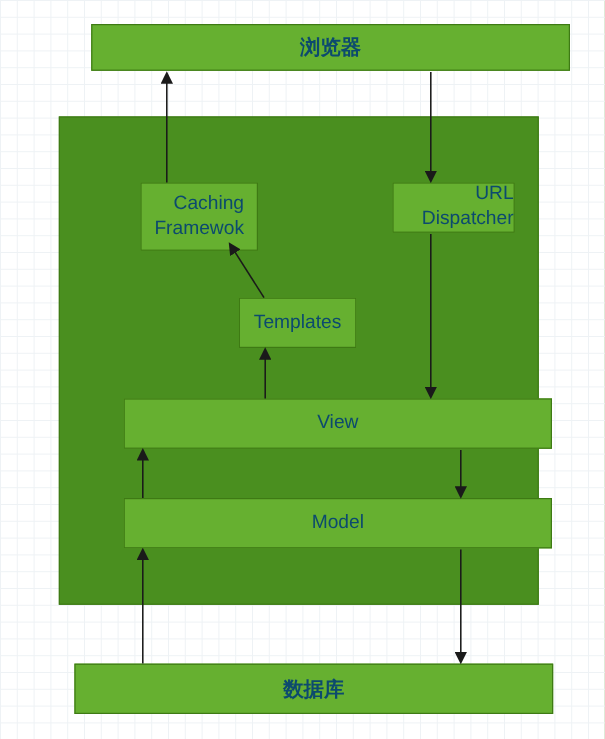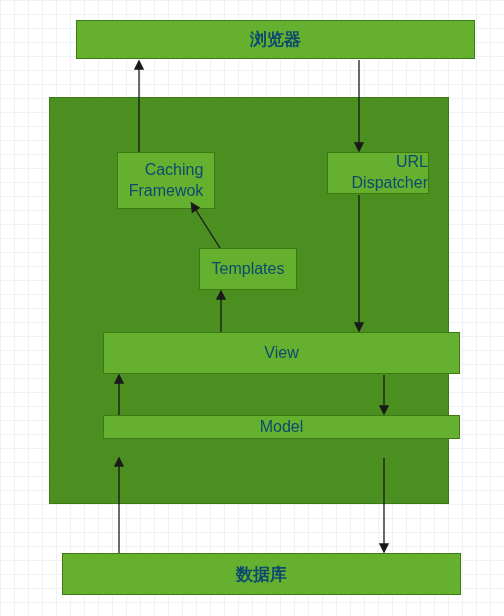--- a/index.html
+++ b/index.html
@@ -53,21 +53,21 @@
 </div>
 
 <div class="box" style="left:172px;top:248px;width:98px;height:42px">
   <span class="slbl">Templates</span>
 </div>
 
 <div class="box" style="left:76px;top:332px;width:357px;height:42px">
   <span class="slbl">View</span>
 </div>
 
-<div class="box" style="left:76px;top:415px;width:357px;height:24px">
+<div class="box" style="left:76px;top:415px;width:357px;height:42px">
   <span class="slbl">Model</span>
 </div>
 
 <div class="box" style="left:35px;top:553px;width:399px;height:42px">
   <span class="lbl">数据库</span>
 </div>
 
 <svg class="arrows">
   <defs>
     <marker id="ah" markerWidth="8" markerHeight="8" refX="6" refY="4" orient="auto">

